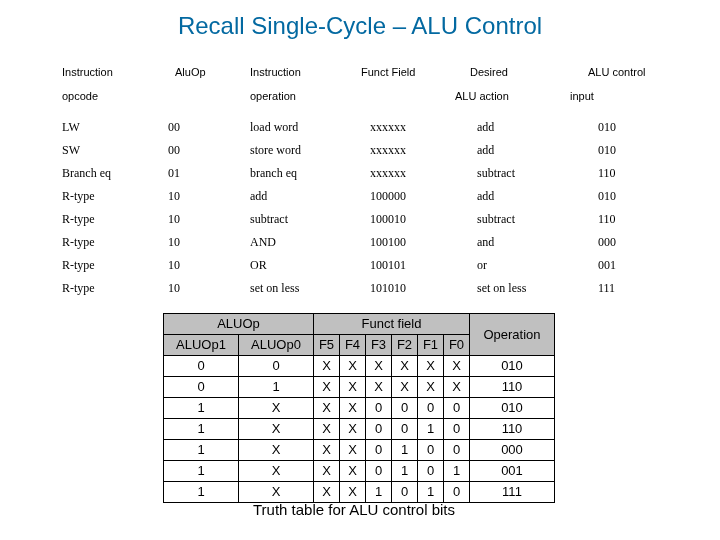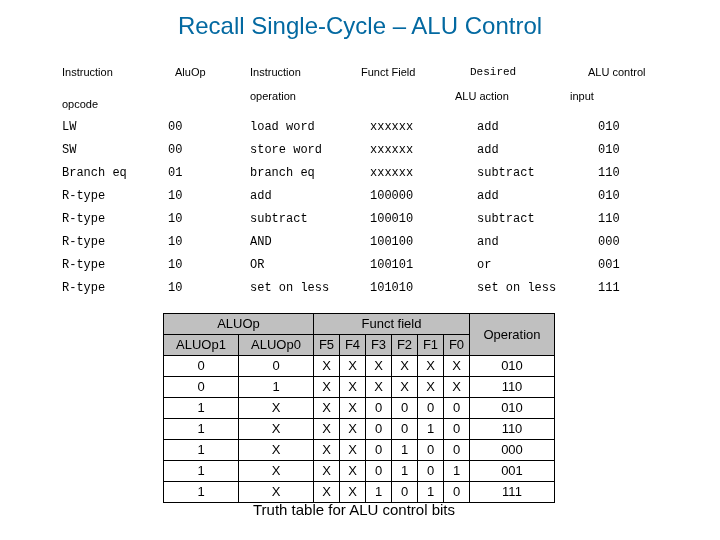--- a/index.html
+++ b/index.html
@@ -45,21 +45,21 @@
     white-space: nowrap;
     line-height: 20px;
   }
 
   
   #instr-list {
     position: absolute;
     left: 0;
     top: 120px;
     width: 720px;
-    font-family: Liberation Mono, monospace;
+    font-family: Liberation Serif, serif;
     font-size: 12px;
   }
   #instr-list .irow {
     position: relative;
     height: 23px;
   }
   #instr-list .cell {
     position: absolute;
     white-space: pre;
     line-height: 14px;
@@ -117,26 +117,26 @@
   }
 </style>
 </head>
 <body>
 
 <div id="slide-title">Recall Single-Cycle – ALU Control</div>
 
 <div id="col-headers">
 
 <div class="hdr" style="left: 62px; top: 0px;">Instruction</div>
-    <div class="hdr" style="left: 62px; top: 24px; margin-top: 8px;">opcode</div>
+    <div class="hdr" style="left: 62px; top: 24px;">opcode</div>
     <div class="hdr" style="left: 175px; top: 0px;">AluOp</div>
     <div class="hdr" style="left: 250px; top: 0px;">Instruction</div>
     <div class="hdr" style="left: 250px; top: 24px;">operation</div>
     <div class="hdr" style="left: 361px; top: 0px;">Funct Field</div>
-    <div class="hdr" style="left: 470px; top: 0px; font-family: Liberation Mono, monospace;">Desired</div>
+    <div class="hdr" style="left: 470px; top: 0px;">Desired</div>
     <div class="hdr" style="left: 455px; top: 24px;">ALU action</div>
     <div class="hdr" style="left: 588px; top: 0px;">ALU control</div>
     <div class="hdr" style="left: 570px; top: 24px; text-align: right;">input</div>
   </div>
 
 <div id="instr-list">
 
 <div class="irow">
       <span class="cell c-opcode">LW</span>
       <span class="cell c-aluop">00</span>

